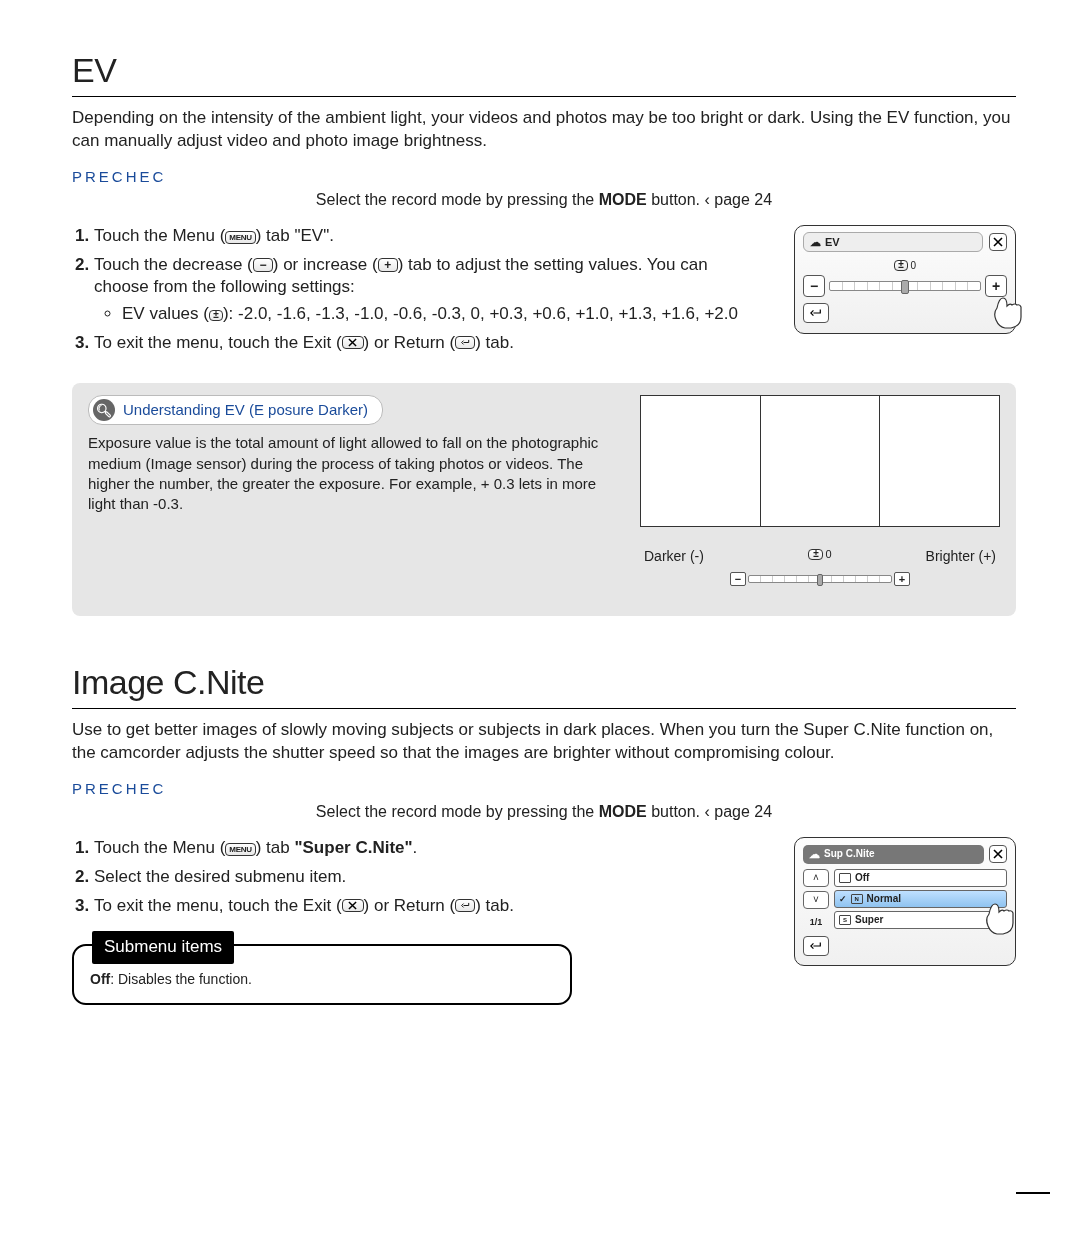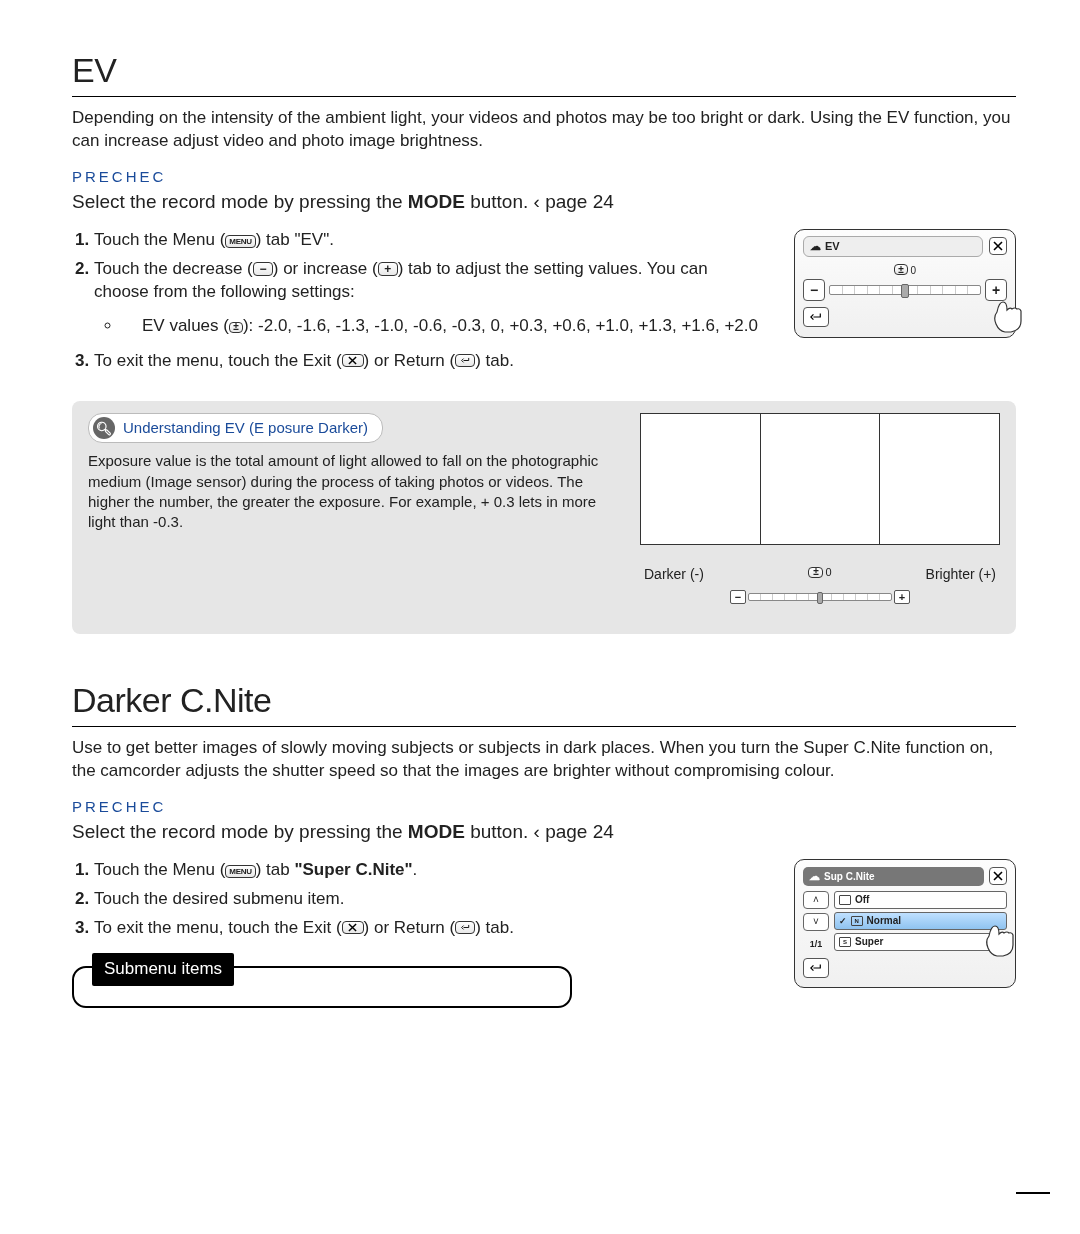--- a/index.html
+++ b/index.html
@@ -24,32 +24,32 @@
     border-top: 1.5px solid #000;
     margin: 2px 0 10px 0;
   }
   p.intro { margin: 4px 0 14px 0; }
   .precheck {
     color: #1a4b9a;
     font-size: 15px;
     letter-spacing: 3px;
     margin-bottom: 2px;
   }
-  .precheck-note { font-size: 19px; margin-bottom: 14px; }
+  .precheck-note { font-size: 16px; margin-bottom: 14px; text-align: center; }
   .precheck-note b { font-weight: bold; }
 
   .two-col { display: flex; gap: 36px; align-items: flex-start; }
   .col-left { flex: 1 1 auto; }
   .col-right { flex: 0 0 auto; }
 
   ol.steps { margin: 0 0 18px 0; padding-left: 22px; }
   ol.steps > li { margin-bottom: 6px; }
   ol.steps > li::marker { font-weight: bold; }
 
-  ul.bullets { margin: 12px 0; padding-left: 28px; text-align: right; }
+  ul.bullets { margin: 4px 0; padding-left: 28px; }
 
   .icon-badge {
     display: inline-flex;
     align-items: center;
     justify-content: center;
     border: 1.2px solid #333;
     border-radius: 4px;
     font-size: 8px;
     line-height: 1;
     padding: 1.5px 3px;
@@ -190,21 +190,21 @@
     bottom: 40px;
     width: 34px;
     border-top: 2px solid #000;
   }
 </style>
 </head>
 <body>
 
 <h1 class="section-title">EV</h1>
 <hr class="rule">
-<p class="intro">Depending on the intensity of the ambient light, your videos and photos may be too bright or dark. Using the EV function, you can increase adjust video and photo image brightness.</p>
+<p class="intro">Depending on the intensity of the ambient light, your videos and photos may be too bright or dark. Using the EV function, you can manually adjust video and photo image brightness.</p>
 
 <div class="precheck">PRECHEC</div>
 <div class="precheck-note">
   <span>Select the record mode by pressing the </span><b>MODE</b><span> button.   ‹ page 24</span>
 </div>
 
 <div class="two-col">
   <div class="col-left">
     <ol class="steps">
       <li>
@@ -327,52 +327,55 @@
           <div class="slider-thumb"></div>
         </div>
         <div class="sq-btn">+</div>
       </div>
     </div>
   </div>
 </div>
 
 <div class="sec-spacer"></div>
 
-<h1 class="section-title">Darker C.Nite</h1>
+<h1 class="section-title">Image C.Nite</h1>
 <hr class="rule">
 <p class="intro">Use to get better images of slowly moving subjects or subjects in dark places. When you turn the Super C.Nite function on, the camcorder adjusts the shutter speed so that the images are brighter without compromising colour.</p>
 
 <div class="precheck">PRECHEC</div>
 <div class="precheck-note">
   <span>Select the record mode by pressing the </span><b>MODE</b><span> button.   ‹ page 24</span>
 </div>
 
 <div class="two-col">
   <div class="col-left">
     <ol class="steps">
       <li>
         <span>Touch the Menu (</span><span class="icon-badge">MENU</span><span>) tab     </span><b>"Super C.Nite"</b><span>.</span>
       </li>
-      <li>Touch the desired submenu item.</li>
+      <li>Select the desired submenu item.</li>
       <li>
         <span>To exit the menu, touch the Exit (</span><span class="icon-badge x">
             <svg viewBox="0 0 10 10">
               <path d="M1 1 L9 9 M9 1 L1 9" stroke="#000" stroke-width="1.6" fill="none"></path>
             </svg>
           </span><span>) or Return (</span><span class="icon-badge ret">
             <svg viewBox="0 0 14 10">
               <path d="M12 1 v4 h-8 M4 2 l-3 3 l3 3" stroke="#000" stroke-width="1.4" fill="none"></path>
             </svg>
           </span><span>) tab.</span>
       </li>
     </ol>
 
     <div class="submenu-box">
       <div class="submenu-tab">Submenu items</div>
       <div class="submenu-list">
+        <div>
+          <b>Off</b><span>: Disables the function.</span>
+        </div>
       </div>
     </div>
   </div>
 
   <div class="col-right">
     <div class="device-menu">
       <div class="dm-top">
         <div class="dm-title">
           <span class="cam">☁</span>
           <span>Sup C.Nite</span>

